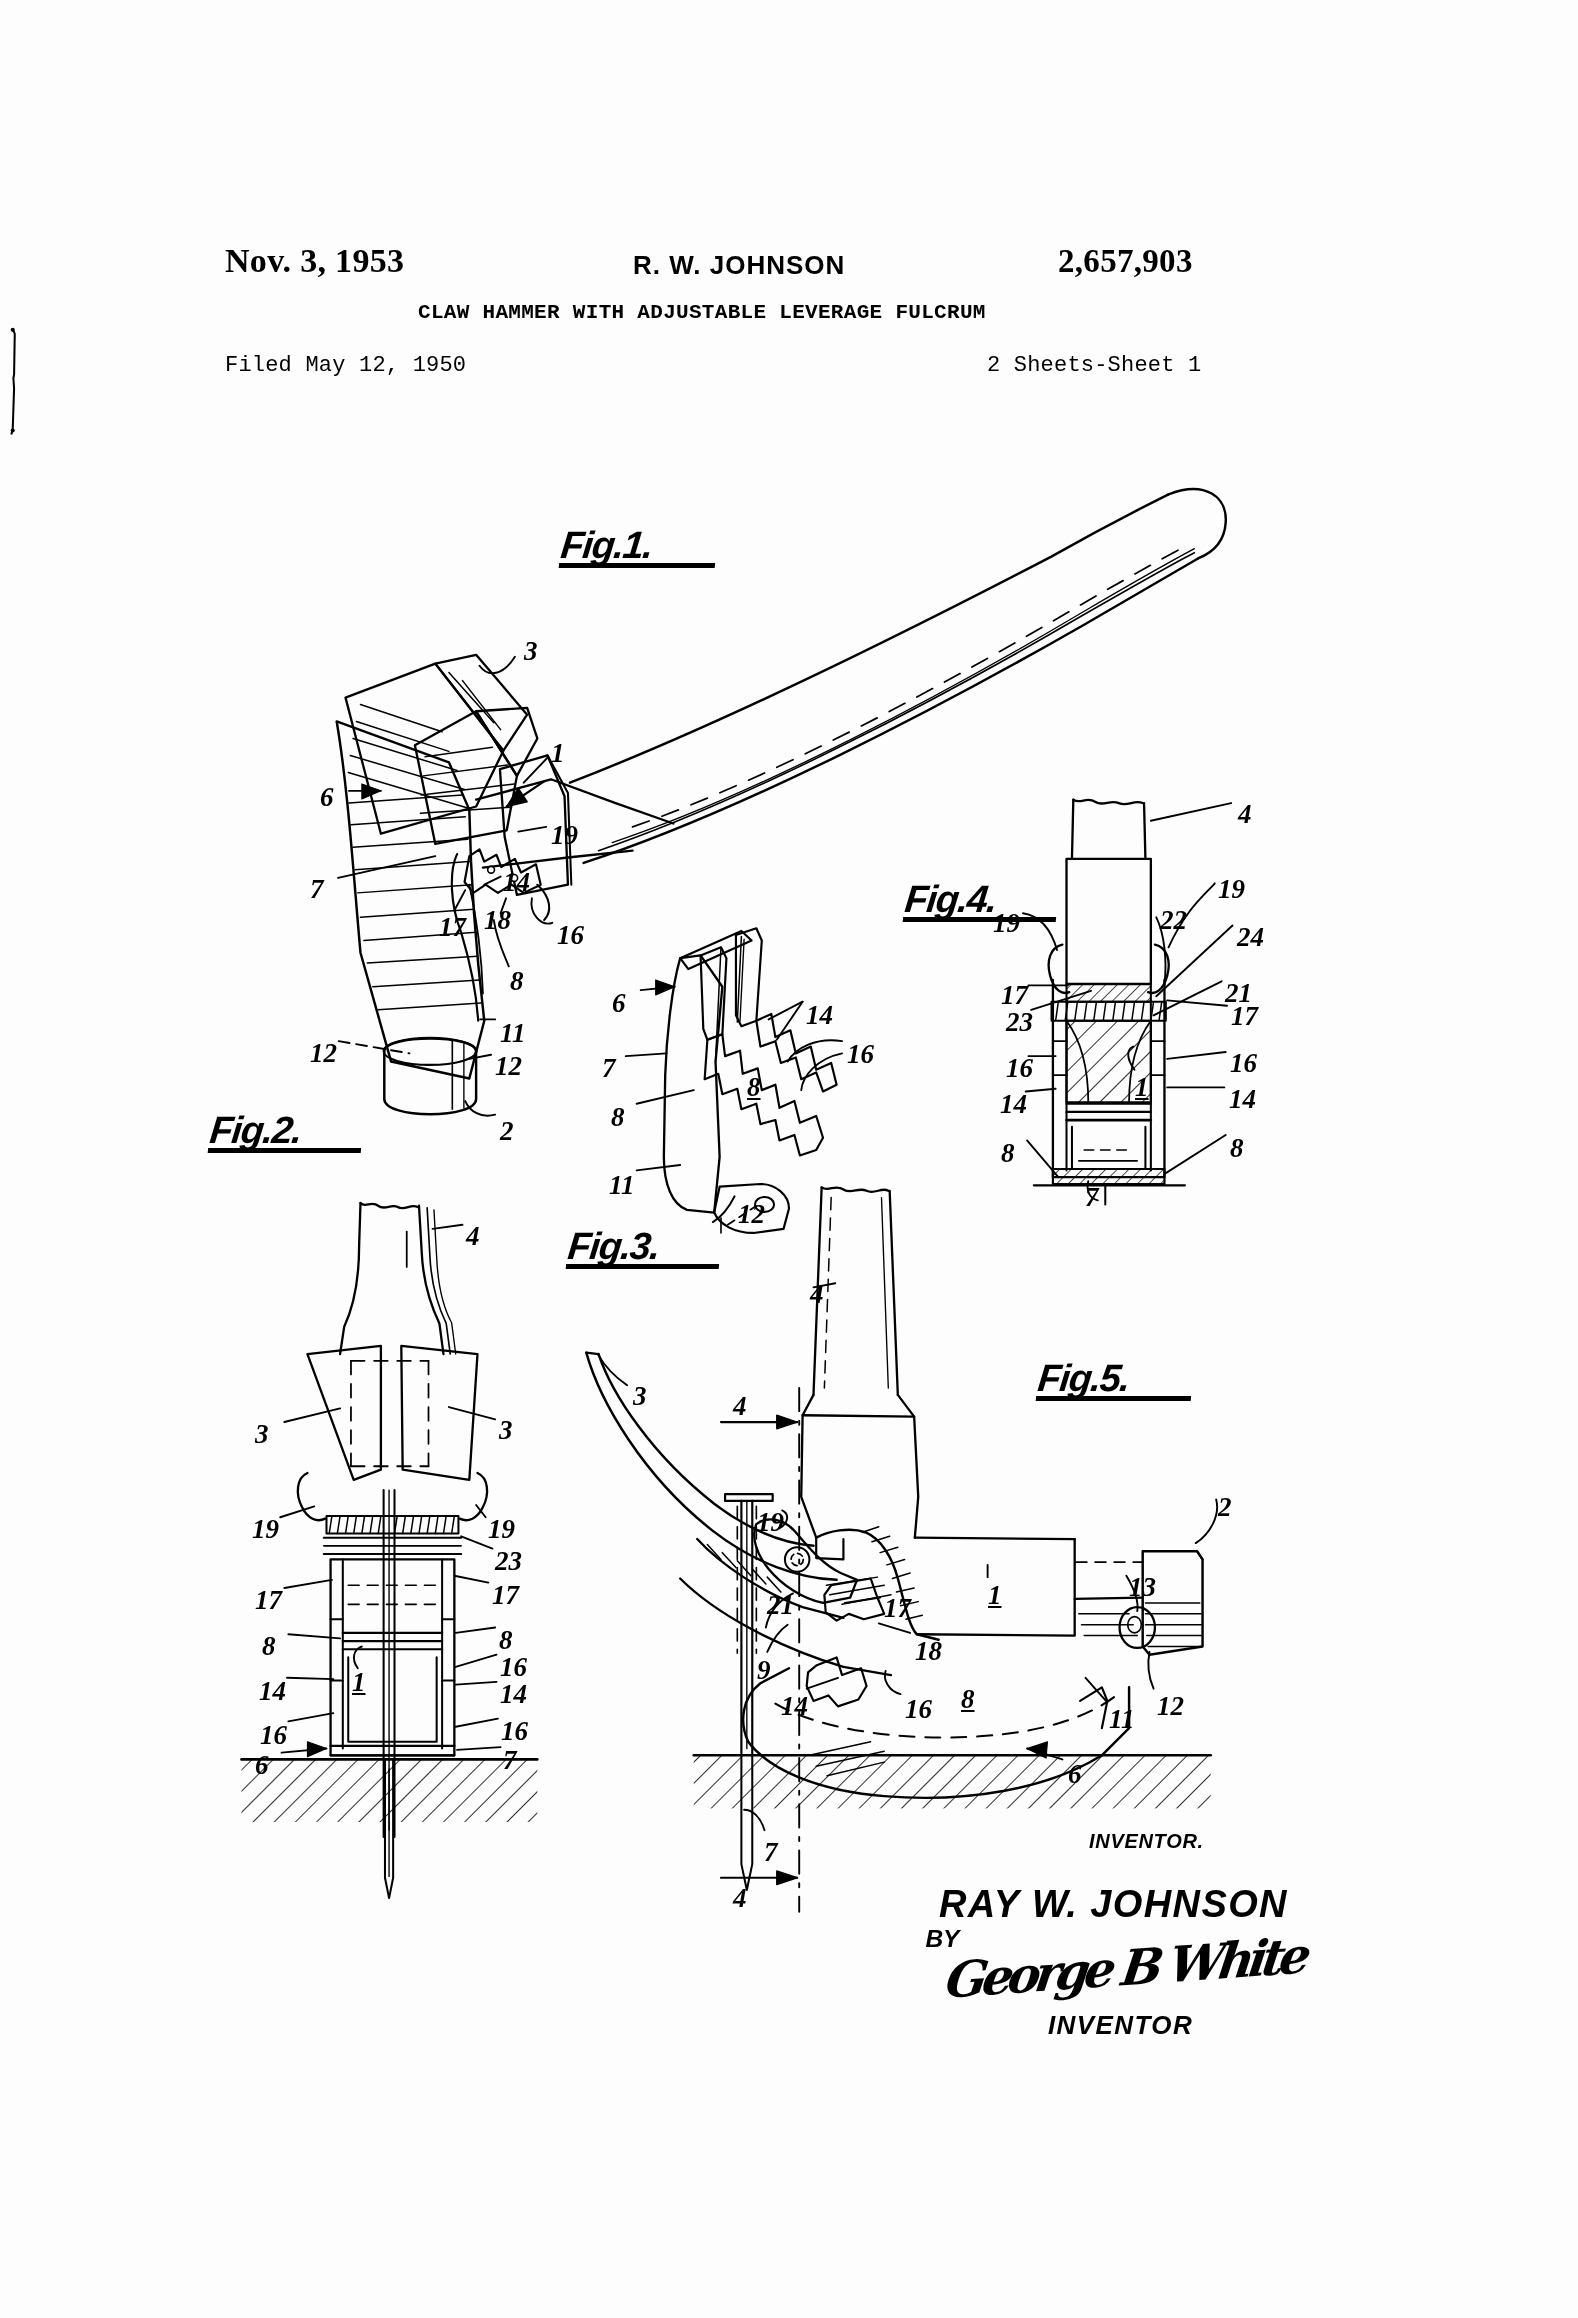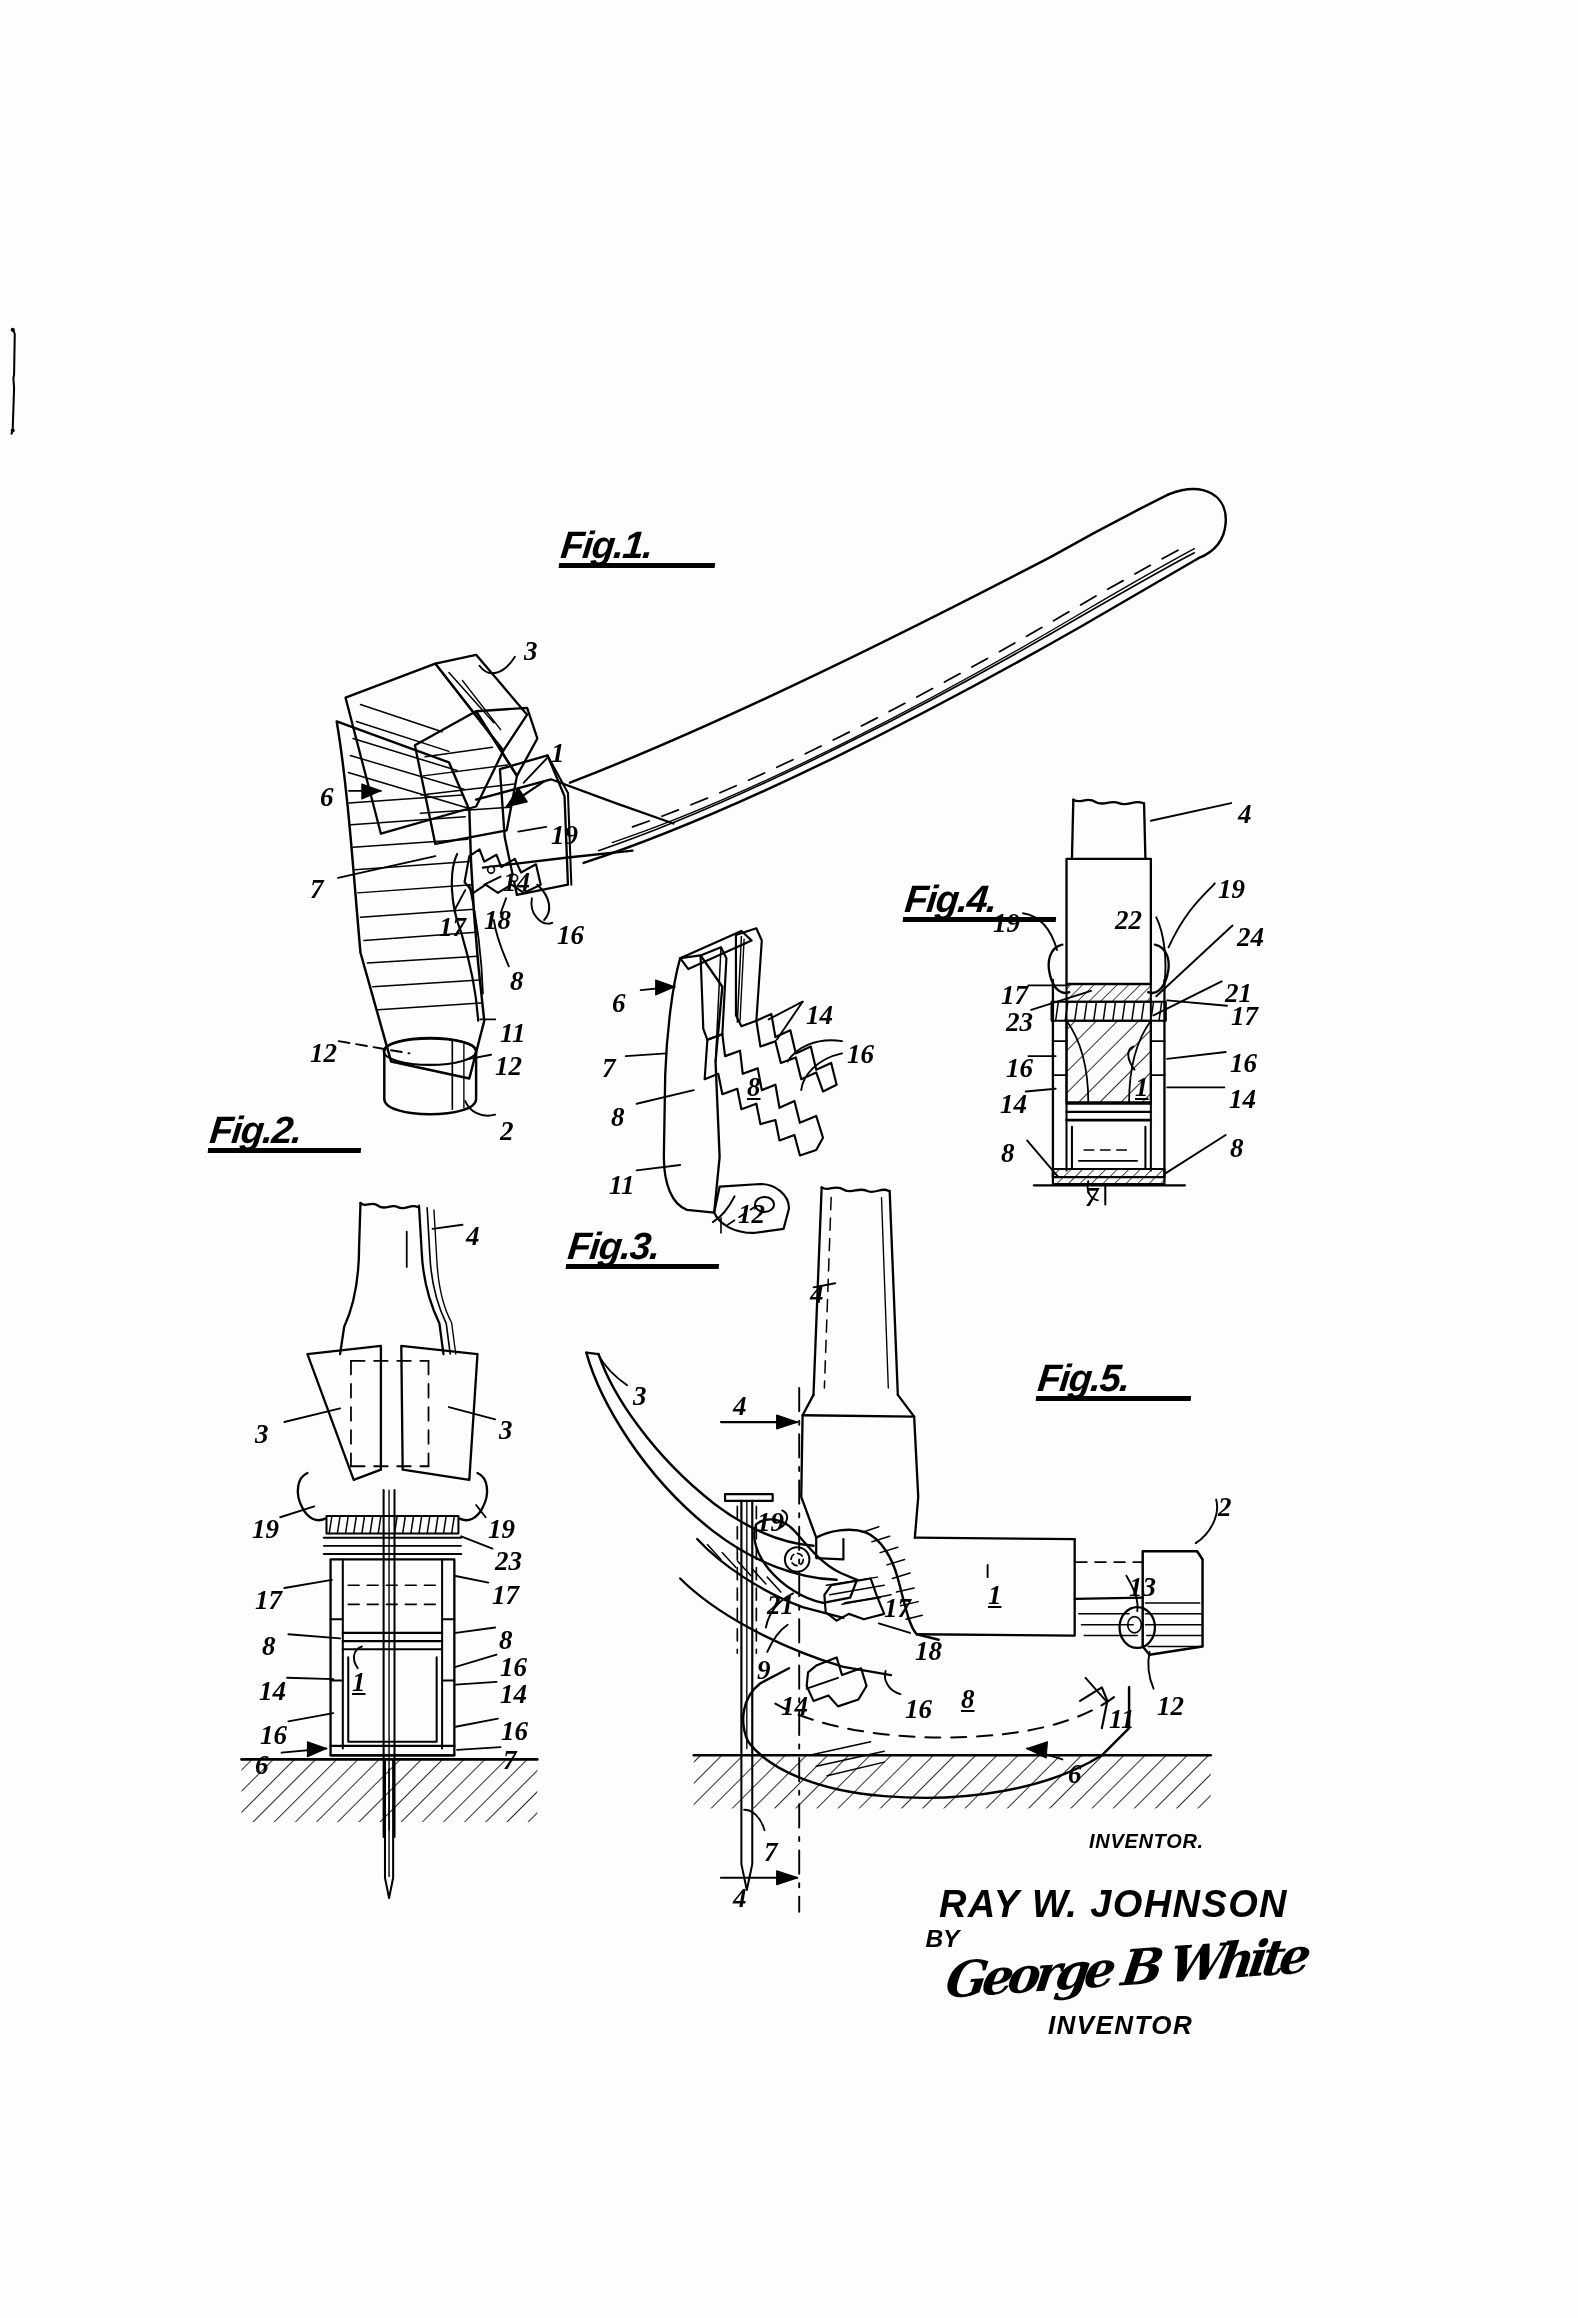--- a/index.html
+++ b/index.html
@@ -57,20 +57,28 @@
     font-size:49px;letter-spacing:-5.4px;transform:rotate(-4deg) skewX(-12deg);white-space:nowrap;}
   #attorney-label{position:absolute;left:109px;top:180px;
     font-family:"Liberation Sans",sans-serif;font-weight:bold;font-style:italic;
     font-size:26px;letter-spacing:1.4px;}
 </style>
 </head>
 <body>
 
 <div class="page">
 
+  <div id="header-block">
+    <div id="date-line">Nov. 3, 1953</div>
+    <div id="inventor-line">R. W. JOHNSON</div>
+    <div id="patent-number">2,657,903</div>
+    <div id="title-line">CLAW HAMMER WITH ADJUSTABLE LEVERAGE FULCRUM</div>
+    <div id="filed-line">Filed May 12, 1950</div>
+    <div id="sheets-line">2 Sheets-Sheet 1</div>
+  </div>
 
   <svg id="margin-mark" viewBox="0 0 10 160">
     <path d="M4 2 L7 10 L6 70 L5 75 L6 90 L4 150 L2 158" stroke="#000" stroke-width="3" fill="none"></path>
     <circle cx="4" cy="4" r="3" fill="#000"></circle>
     <circle cx="4" cy="152" r="3" fill="#000"></circle>
   </svg>
 
   <svg id="draw" viewBox="0 0 2320 3408">
     <defs>
       <pattern id="hatchR" width="22" height="22" patternUnits="userSpaceOnUse" patternTransform="rotate(45)">
@@ -589,21 +597,21 @@
       <div class="ref" style="left: 806px; top: 1000px;">14</div>
       <div class="ref" style="left: 602px; top: 1053px;">7</div>
       <div class="ref" style="left: 847px; top: 1039px;">16</div>
       <div class="ref" style="left: 611px; top: 1102px;">8</div>
       <div class="ref" style="left: 609px; top: 1170px;">11</div>
       <div class="ref" style="left: 738px; top: 1199px;">12</div>
       <div class="ref u" style="left: 747px; top: 1072px;">8</div>
       <div class="ref" style="left: 1238px; top: 799px;">4</div>
       <div class="ref" style="left: 1218px; top: 874px;">19</div>
       <div class="ref" style="left: 993px; top: 908px;">19</div>
-      <div class="ref" style="left: 1115px; top: 905px;">22</div>
+      <div class="ref" style="left: 1160px; top: 905px;">22</div>
       <div class="ref" style="left: 1237px; top: 922px;">24</div>
       <div class="ref" style="left: 1001px; top: 980px;">17</div>
       <div class="ref" style="left: 1225px; top: 978px;">21</div>
       <div class="ref" style="left: 1006px; top: 1007px;">23</div>
       <div class="ref" style="left: 1231px; top: 1001px;">17</div>
       <div class="ref" style="left: 1006px; top: 1053px;">16</div>
       <div class="ref" style="left: 1230px; top: 1048px;">16</div>
       <div class="ref" style="left: 1000px; top: 1089px;">14</div>
       <div class="ref" style="left: 1229px; top: 1084px;">14</div>
       <div class="ref" style="left: 1001px; top: 1138px;">8</div>

